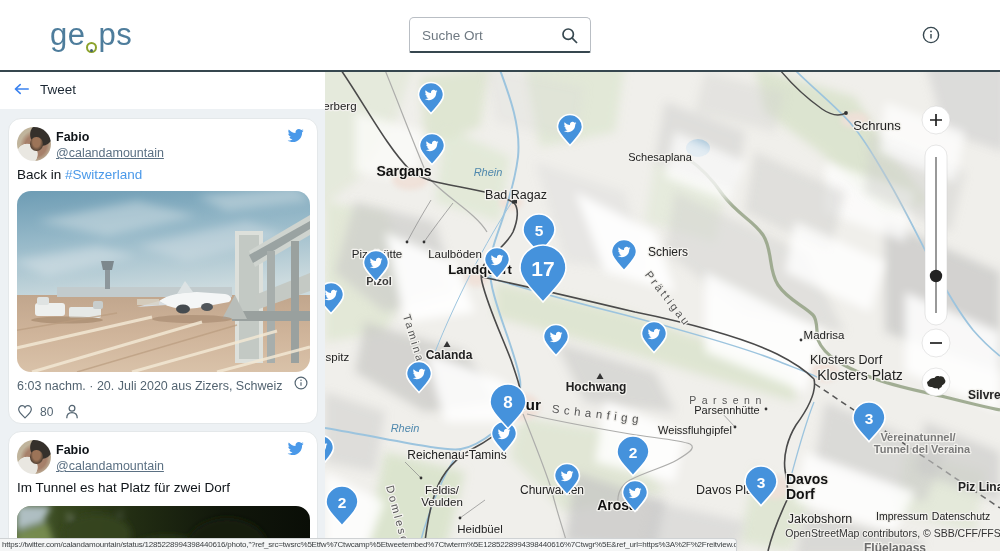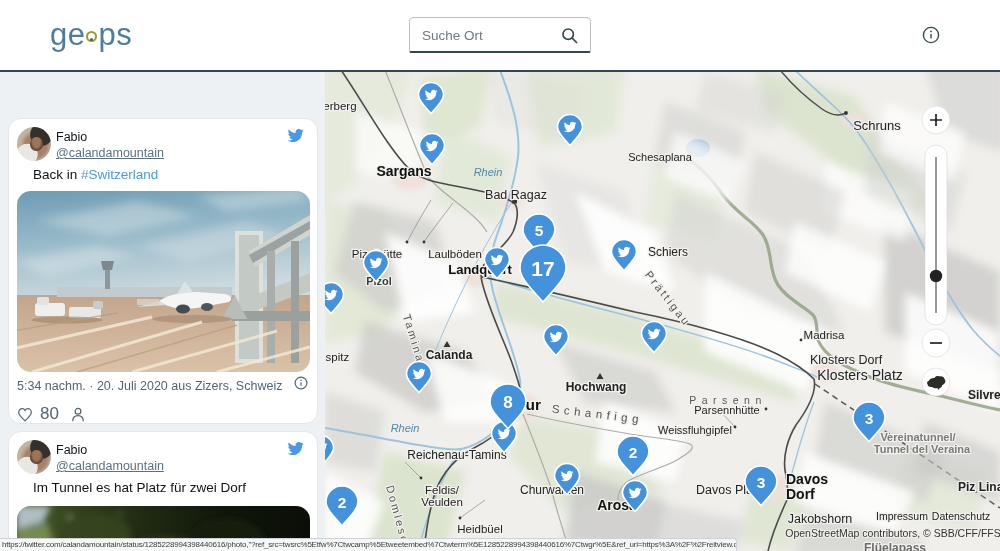--- a/index.html
+++ b/index.html
@@ -1,48 +1,48 @@
 <!DOCTYPE html>
 <html><head>
 <meta charset="utf-8">
 <style>
   * { margin:0; padding:0; box-sizing:border-box; }
   html,body { width:1000px; height:551px; overflow:hidden; font-family:"Liberation Sans", sans-serif; background:#fff; }
   #stage { position:relative; width:1000px; height:551px; overflow:hidden; }
 
   
   #header { position:absolute; left:0; top:0; width:1000px; height:72px; background:#fff; border-bottom:2px solid #36474f; z-index:30; }
-  #logo { position:absolute; left:50px; top:17px; height:36px; color:#4e7d9c; font-size:31px; letter-spacing:0.5px; display:flex; align-items:center; }
+  #logo { position:absolute; left:50px; top:17px; height:36px; color:#4e7d9c; font-size:31px; letter-spacing:0.5px; display:flex; align-items:flex-end; }
   #logo .ring { display:inline-block; width:11px; height:11px; border:2.5px solid #8ca32c; border-radius:50%; position:relative; margin:3px 1px 0 1px; }
   #logo .ring .dot { position:absolute; left:2px; top:5px; width:3px; height:3px; background:#44606f; border-radius:50%; }
   #search { position:absolute; left:409px; top:17px; width:182px; height:36px; background:#fff; border:1px solid #b9bec4; border-bottom:2px solid #36474f; border-radius:5px 5px 2px 2px;text-align:center; }
   #search .ph { position:absolute; left:12px; top:10px; font-size:13.5px; color:#6f7982; }
   #search svg { position:absolute; right:11px; top:9px; }
   #infoBtn { position:absolute; left:922px; top:26px; width:18px; height:18px; }
 
   
   #sidebar { position:absolute; left:0; top:72px; width:325px; height:479px; background:#edf1f4; z-index:20; }
   #tweetHead { position:absolute; left:0; top:0; width:325px; height:37px; background:#fff; }
   #tweetHead .back { position:absolute; left:13px; top:10px; width:20px; height:16px; }
   #tweetHead .title { position:absolute; left:40px; top:10px; font-size:13.5px; color:#1b2733; }
   .card { position:absolute; left:8px; width:310px; background:#fff; border-radius:13px; border:1px solid #e4e8ea; }
   #card1 { top:46px; height:306px; }
   #card2 { top:359px; height:250px; }
   .avatar { position:absolute; left:8px; top:8px; width:34px; height:34px; border-radius:50%; overflow:hidden; background:radial-gradient(circle at 30% 80%, #e9e7e1 0 28%, transparent 30%), radial-gradient(circle at 72% 22%, #35302b 0 30%, transparent 33%), radial-gradient(circle at 55% 55%, #a6806a 0 40%, #c0b49c 60%); }
   .avatar:after { content:""; position:absolute; left:13px; top:10px; width:13px; height:14px; background:radial-gradient(ellipse at 50% 35%, #9c7458 0 40%, #4a3b2f 75%); border-radius:48%; }
-  .uname { position:absolute; left:47px; top:11px; font-size:12.5px; font-weight:normal; color:#0f1419; }
+  .uname { position:absolute; left:47px; top:11px; font-size:12.5px; font-weight:bold; color:#0f1419; }
   .uhandle { position:absolute; left:47px; top:27px; font-size:12.5px; color:#5b7083;text-decoration:underline; }
   .tbird { position:absolute; right:13px; top:9px; }
-  .ttext { position:absolute; left:8px; top:48px; font-size:13.5px; color:#0f1419;margin-left:16px; }
+  .ttext { position:absolute; left:8px; top:48px; font-size:13.5px; color:#0f1419; }
   .ttext .link { color:#4a99e9; }
   .tphoto { position:absolute; left:8px; top:72px; width:293px; height:181px; border-radius:14px; overflow:hidden; }
   #photo2 { position:absolute; left:8px; top:74px; width:293px; height:104px; border-radius:14px; overflow:hidden; }
   .meta { position:absolute; left:8px; top:260px; font-size:12.5px; color:#536471; }
   .metaInfo { position:absolute; right:9px; top:257px; }
-  .actions { position:absolute; left:8px; top:285px; font-size:17px; color:#536471; display:flex; align-items:center; }
+  .actions { position:absolute; left:8px; top:285px; font-size:12px; color:#536471; display:flex; align-items:center; }
   .actions .num { margin:0 0 0 7px; }
   .actions .wt { margin-left:12px; }
 
   
   #map { position:absolute; left:325px; top:72px; width:675px; height:479px; background:#f0efeb; }
   #map svg.base { position:absolute; left:0; top:0; }
 
   
   #status { position:absolute; left:0; top:538px; width:737px; height:13px; background:#f5f6f6; border:1px solid #cfd2d4; border-left:none; border-bottom:none; z-index:40; font-size:8px; color:#3c4043; border-radius:0 4px 0 0; white-space:nowrap; overflow:hidden; padding:1px 0 0 2px; letter-spacing:-0.2px; }
 </style>
@@ -294,20 +294,26 @@
         </svg>
     </div>
     <svg id="infoBtn" viewBox="0 0 18 18">
         <circle cx="9" cy="9" r="7.6" fill="none" stroke="#36474f" stroke-width="1.4"></circle>
         <line x1="9" y1="8" x2="9" y2="12.6" stroke="#36474f" stroke-width="1.4"></line>
         <circle cx="9" cy="5.4" r="0.9" fill="#36474f"></circle>
       </svg>
   </div>
 
   <div id="sidebar">
+    <div id="tweetHead">
+      <svg class="back" viewBox="0 0 20 16" style="width:16px;height:14px;">
+          <path d="M9 2.5 L3 8 L9 13.5 M3.5 8 L19 8" fill="none" stroke="#3b82ef" stroke-width="2" stroke-linecap="round" stroke-linejoin="round"></path>
+        </svg>
+      <span class="title">Tweet</span>
+    </div>
 
     <div class="card" id="card1">
       <div class="avatar"></div>
       <div class="uname">Fabio</div>
       <div class="uhandle">@calandamountain</div>
       <svg class="tbird" width="17" height="15" viewBox="0 0 24 20">
           <path d="M23.64 2.94c-.84.37-1.73.62-2.68.73.96-.58 1.7-1.49 2.05-2.58-.9.53-1.9.92-2.96 1.13-.85-.9-2.06-1.47-3.4-1.47-2.57 0-4.66 2.09-4.66 4.66 0 .36.04.72.12 1.06-3.87-.2-7.3-2.05-9.6-4.87-.4.69-.63 1.49-.63 2.34 0 1.62.82 3.04 2.07 3.88-.76-.03-1.48-.23-2.11-.58v.06c0 2.26 1.6 4.14 3.74 4.57-.39.1-.8.16-1.23.16-.3 0-.59-.03-.88-.08.59 1.85 2.31 3.2 4.35 3.23-1.6 1.25-3.6 2-5.79 2-.38 0-.75-.02-1.11-.07 2.06 1.32 4.51 2.09 7.14 2.09 8.57 0 13.26-7.1 13.26-13.25 0-.2-.01-.4-.02-.6.91-.66 1.7-1.48 2.32-2.41z" fill="#4a99e9"></path>
         </svg>
       <div class="ttext">Back in <span class="link">#Switzerland</span></div>
       <div class="tphoto"><svg width="293" height="181" viewBox="0 0 293 181" id="airsvg">
@@ -368,21 +374,21 @@
           <path d="M-5,158 L135,126"></path>
           <path d="M15,181 L185,131"></path>
           <path d="M115,181 L260,140"></path>
           <path d="M200,181 L293,156"></path>
         </g>
         <g stroke="#b99c7f" stroke-width="1.5" opacity=".7">
           <path d="M-5,140 L100,122"></path>
           <path d="M60,181 L220,134"></path>
         </g>
       </svg></div>
-      <div class="meta">5:34 nachm. · 20. Juli 2020 aus Zizers, Schweiz</div>
+      <div class="meta">6:03 nachm. · 20. Juli 2020 aus Zizers, Schweiz</div>
       <svg class="metaInfo" width="14" height="14" viewBox="0 0 18 18">
           <circle cx="9" cy="9" r="7.6" fill="none" stroke="#536471" stroke-width="1.5"></circle>
           <line x1="9" y1="8" x2="9" y2="12.6" stroke="#536471" stroke-width="1.5"></line>
           <circle cx="9" cy="5.4" r="1" fill="#536471"></circle>
         </svg>
       <div class="actions">
         <svg width="16" height="15" viewBox="0 0 24 22">
             <path d="M12 20.5 C7 16 2.5 12.2 2.5 7.8 C2.5 4.6 5 2.3 7.8 2.3 C9.6 2.3 11.2 3.3 12 4.8 C12.8 3.3 14.4 2.3 16.2 2.3 C19 2.3 21.5 4.6 21.5 7.8 C21.5 12.2 17 16 12 20.5 Z" fill="none" stroke="#536471" stroke-width="1.8"></path>
           </svg>
         <span class="num">80</span>

